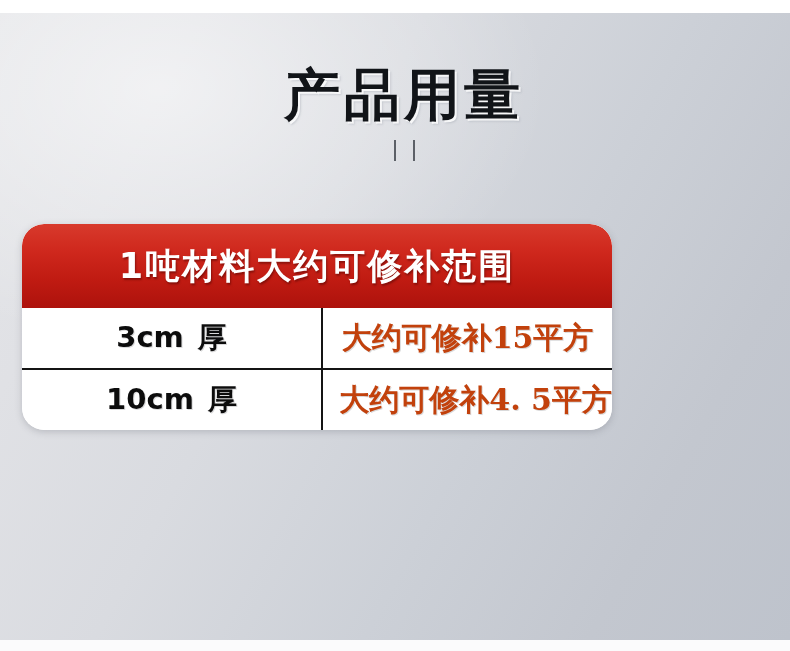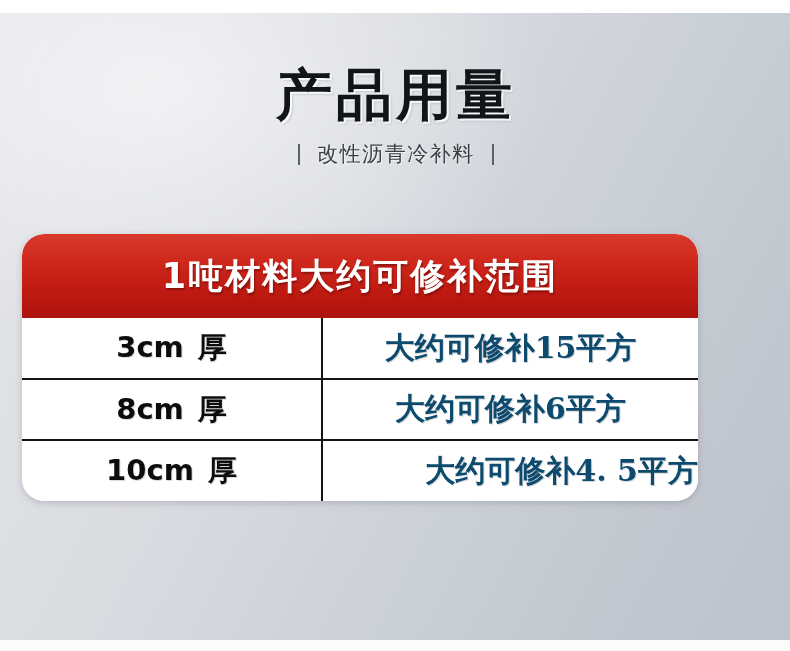--- a/index.html
+++ b/index.html
@@ -65,21 +65,21 @@
       radial-gradient(ellipse 520px 340px at 20% 12%,
         rgba(255,255,255,0.55) 0%,
         rgba(255,255,255,0.22) 45%,
         rgba(255,255,255,0.0) 75%);
     pointer-events: none;
   }
 
   
   .header {
     position: absolute;
-    left: 8px;
+    left: 16px;
     top: 62px;
     width: 712px;
     text-align: center;
     padding-left: 32px;
   }
   .page-title {
     font-family: "DejaVu Sans", "Liberation Sans", sans-serif;
     font-size: 56px;
     font-weight: bold;
     color: #111418;
@@ -109,22 +109,22 @@
     color: #3b3f45;
     letter-spacing: 1.5px;
     white-space: nowrap;
     text-shadow: 1px 1px 0 rgba(255,255,255,0.6);
   }
 
   
   .card {
     position: absolute;
     left: 22px;
-    top: 234px;
-    width: 676px;
+    top: 224px;
+    width: 590px;
     border-radius: 22px;
     background: #ffffff;
     box-shadow: 0 2px 7px rgba(90,95,105,0.28);
     overflow: hidden;
   }
   .card-header {
     height: 84px;
     display: flex;
     align-items: center;
     justify-content: center;
@@ -181,21 +181,21 @@
     width: 14px;
   }
   .cell-thickness .cn {
     font-family: "DejaVu Serif", "Liberation Serif", serif;
     font-weight: bold;
   }
   .cell-coverage {
     font-family: "DejaVu Serif", "Liberation Serif", serif;
     font-size: 30px;
     font-weight: bold;
-    color: #0c4a6e;
+    color: #c2410c;
     letter-spacing: 0px;
     white-space: nowrap;
     text-shadow: 1px 1px 0 rgba(210,210,212,0.85);
   }
   .table tr:last-child td:first-child {
     border-bottom-left-radius: 22px;
     margin-left: 10px;
   }
   .table tr:last-child td:last-child {
     border-bottom-right-radius: 22px;
@@ -209,21 +209,20 @@
 
   <div class="bg-panel"></div>
   <div class="bg-sheen"></div>
   <div class="bg-top-strip"></div>
   <div class="bg-bottom-strip"></div>
 
   <div class="header">
     <div class="page-title">产品用量</div>
     <div class="subtitle-row">
       <span class="sub-bar"></span>
-      <span class="page-subtitle">改性沥青冷补料</span>
       <span class="sub-bar"></span>
     </div>
   </div>
 
   <div class="card">
     <div class="card-header">
       <span class="card-header-title">1吨材料大约可修补范围</span>
     </div>
 
     <table class="table">
@@ -231,28 +230,20 @@
         <tr>
           <td class="col-thickness">
             <span class="cell-thickness"><span>3cm</span><span class="unit-gap"></span><span class="cn">厚</span></span>
           </td>
           <td>
             <span class="cell-coverage">大约可修补15平方</span>
           </td>
         </tr>
         <tr>
           <td class="col-thickness">
-            <span class="cell-thickness"><span>8cm</span><span class="unit-gap"></span><span class="cn">厚</span></span>
-          </td>
-          <td>
-            <span class="cell-coverage">大约可修补6平方</span>
-          </td>
-        </tr>
-        <tr>
-          <td class="col-thickness">
             <span class="cell-thickness"><span>10cm</span><span class="unit-gap"></span><span class="cn">厚</span></span>
           </td>
           <td>
             <span class="cell-coverage">大约可修补4. 5平方</span>
           </td>
         </tr>
       </tbody>
     </table>
   </div>
 

